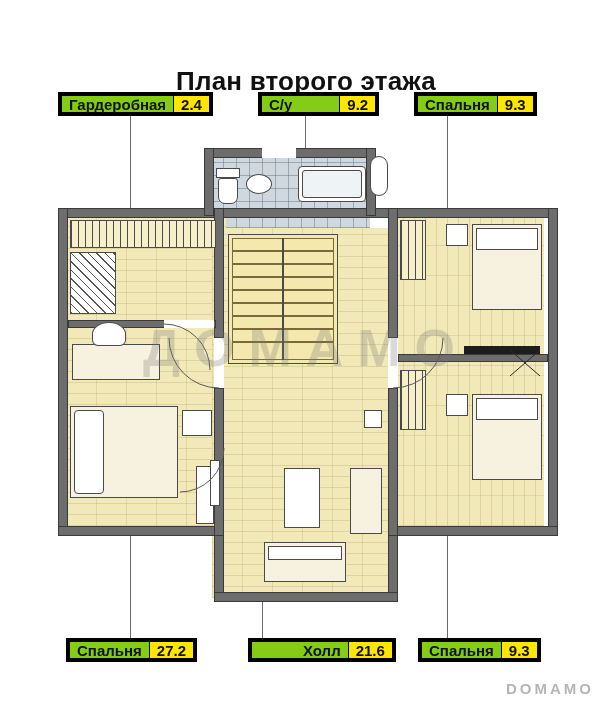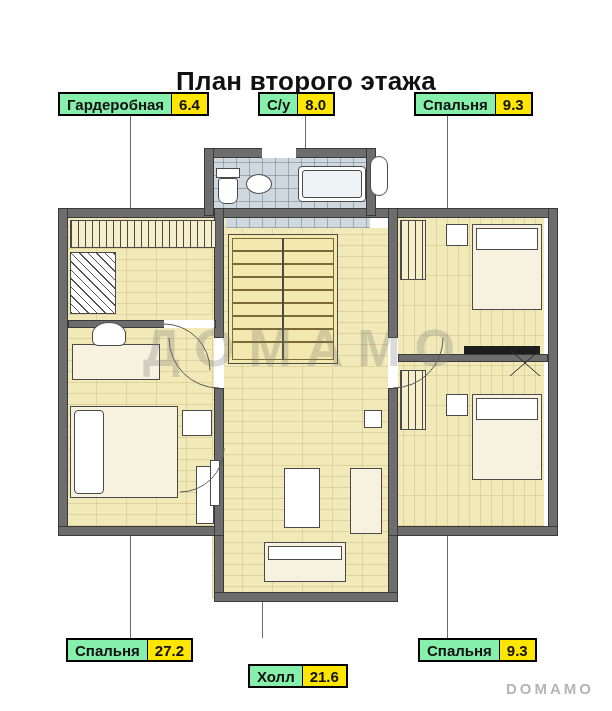--- a/index.html
+++ b/index.html
@@ -13,22 +13,22 @@
   }
   #title{
     position:absolute;top:22px;left:0;width:612px;
     text-align:center;
     font-size:26px;font-weight:bold;letter-spacing:.2px;margin-top:44px;
   }
   
   .lbl{
     position:absolute;
     display:flex;align-items:stretch;
-    border:2px solid #000000;
-    background:#86efac;
+    border:4px solid #000000;
+    background:#84cc16;
     height:24px;
     font-size:15px;
     box-sizing:border-box;
     white-space:nowrap;
   }
   .lbl .nm{
     display:flex;align-items:center;
     padding:0 7px;
     font-weight:bold;
   }
@@ -96,36 +96,36 @@
     color:rgba(120,120,120,.55);
   }
 </style>
 </head>
 <body>
 
 <div id="title">План второго этажа</div>
 
 <div class="lbl" style="left:58px;top:92px;">
   <span class="nm">Гардеробная</span>
-  <span class="ar">6.4</span>
-</div>
-<div class="lbl" style="left:258px;top:92px;">
+  <span class="ar">2.4</span>
+</div>
+<div class="lbl" style="left:258px;top:92px;gap:40px;">
   <span class="nm">С/у</span>
-  <span class="ar">8.0</span>
+  <span class="ar">9.2</span>
 </div>
 <div class="lbl" style="left:414px;top:92px;">
   <span class="nm">Спальня</span>
   <span class="ar">9.3</span>
 </div>
 
 <div class="lbl" style="left:66px;top:638px;">
   <span class="nm">Спальня</span>
   <span class="ar">27.2</span>
 </div>
-<div class="lbl" style="left:248px;top:664px;">
+<div class="lbl" style="left:248px;top:638px;padding-left:44px;">
   <span class="nm">Холл</span>
   <span class="ar">21.6</span>
 </div>
 <div class="lbl" style="left:418px;top:638px;">
   <span class="nm">Спальня</span>
   <span class="ar">9.3</span>
 </div>
 
 <div class="leader vline" style="left:130px;top:116px;height:142px;"></div>
 <div class="leader vline" style="left:305px;top:116px;height:75px;"></div>

